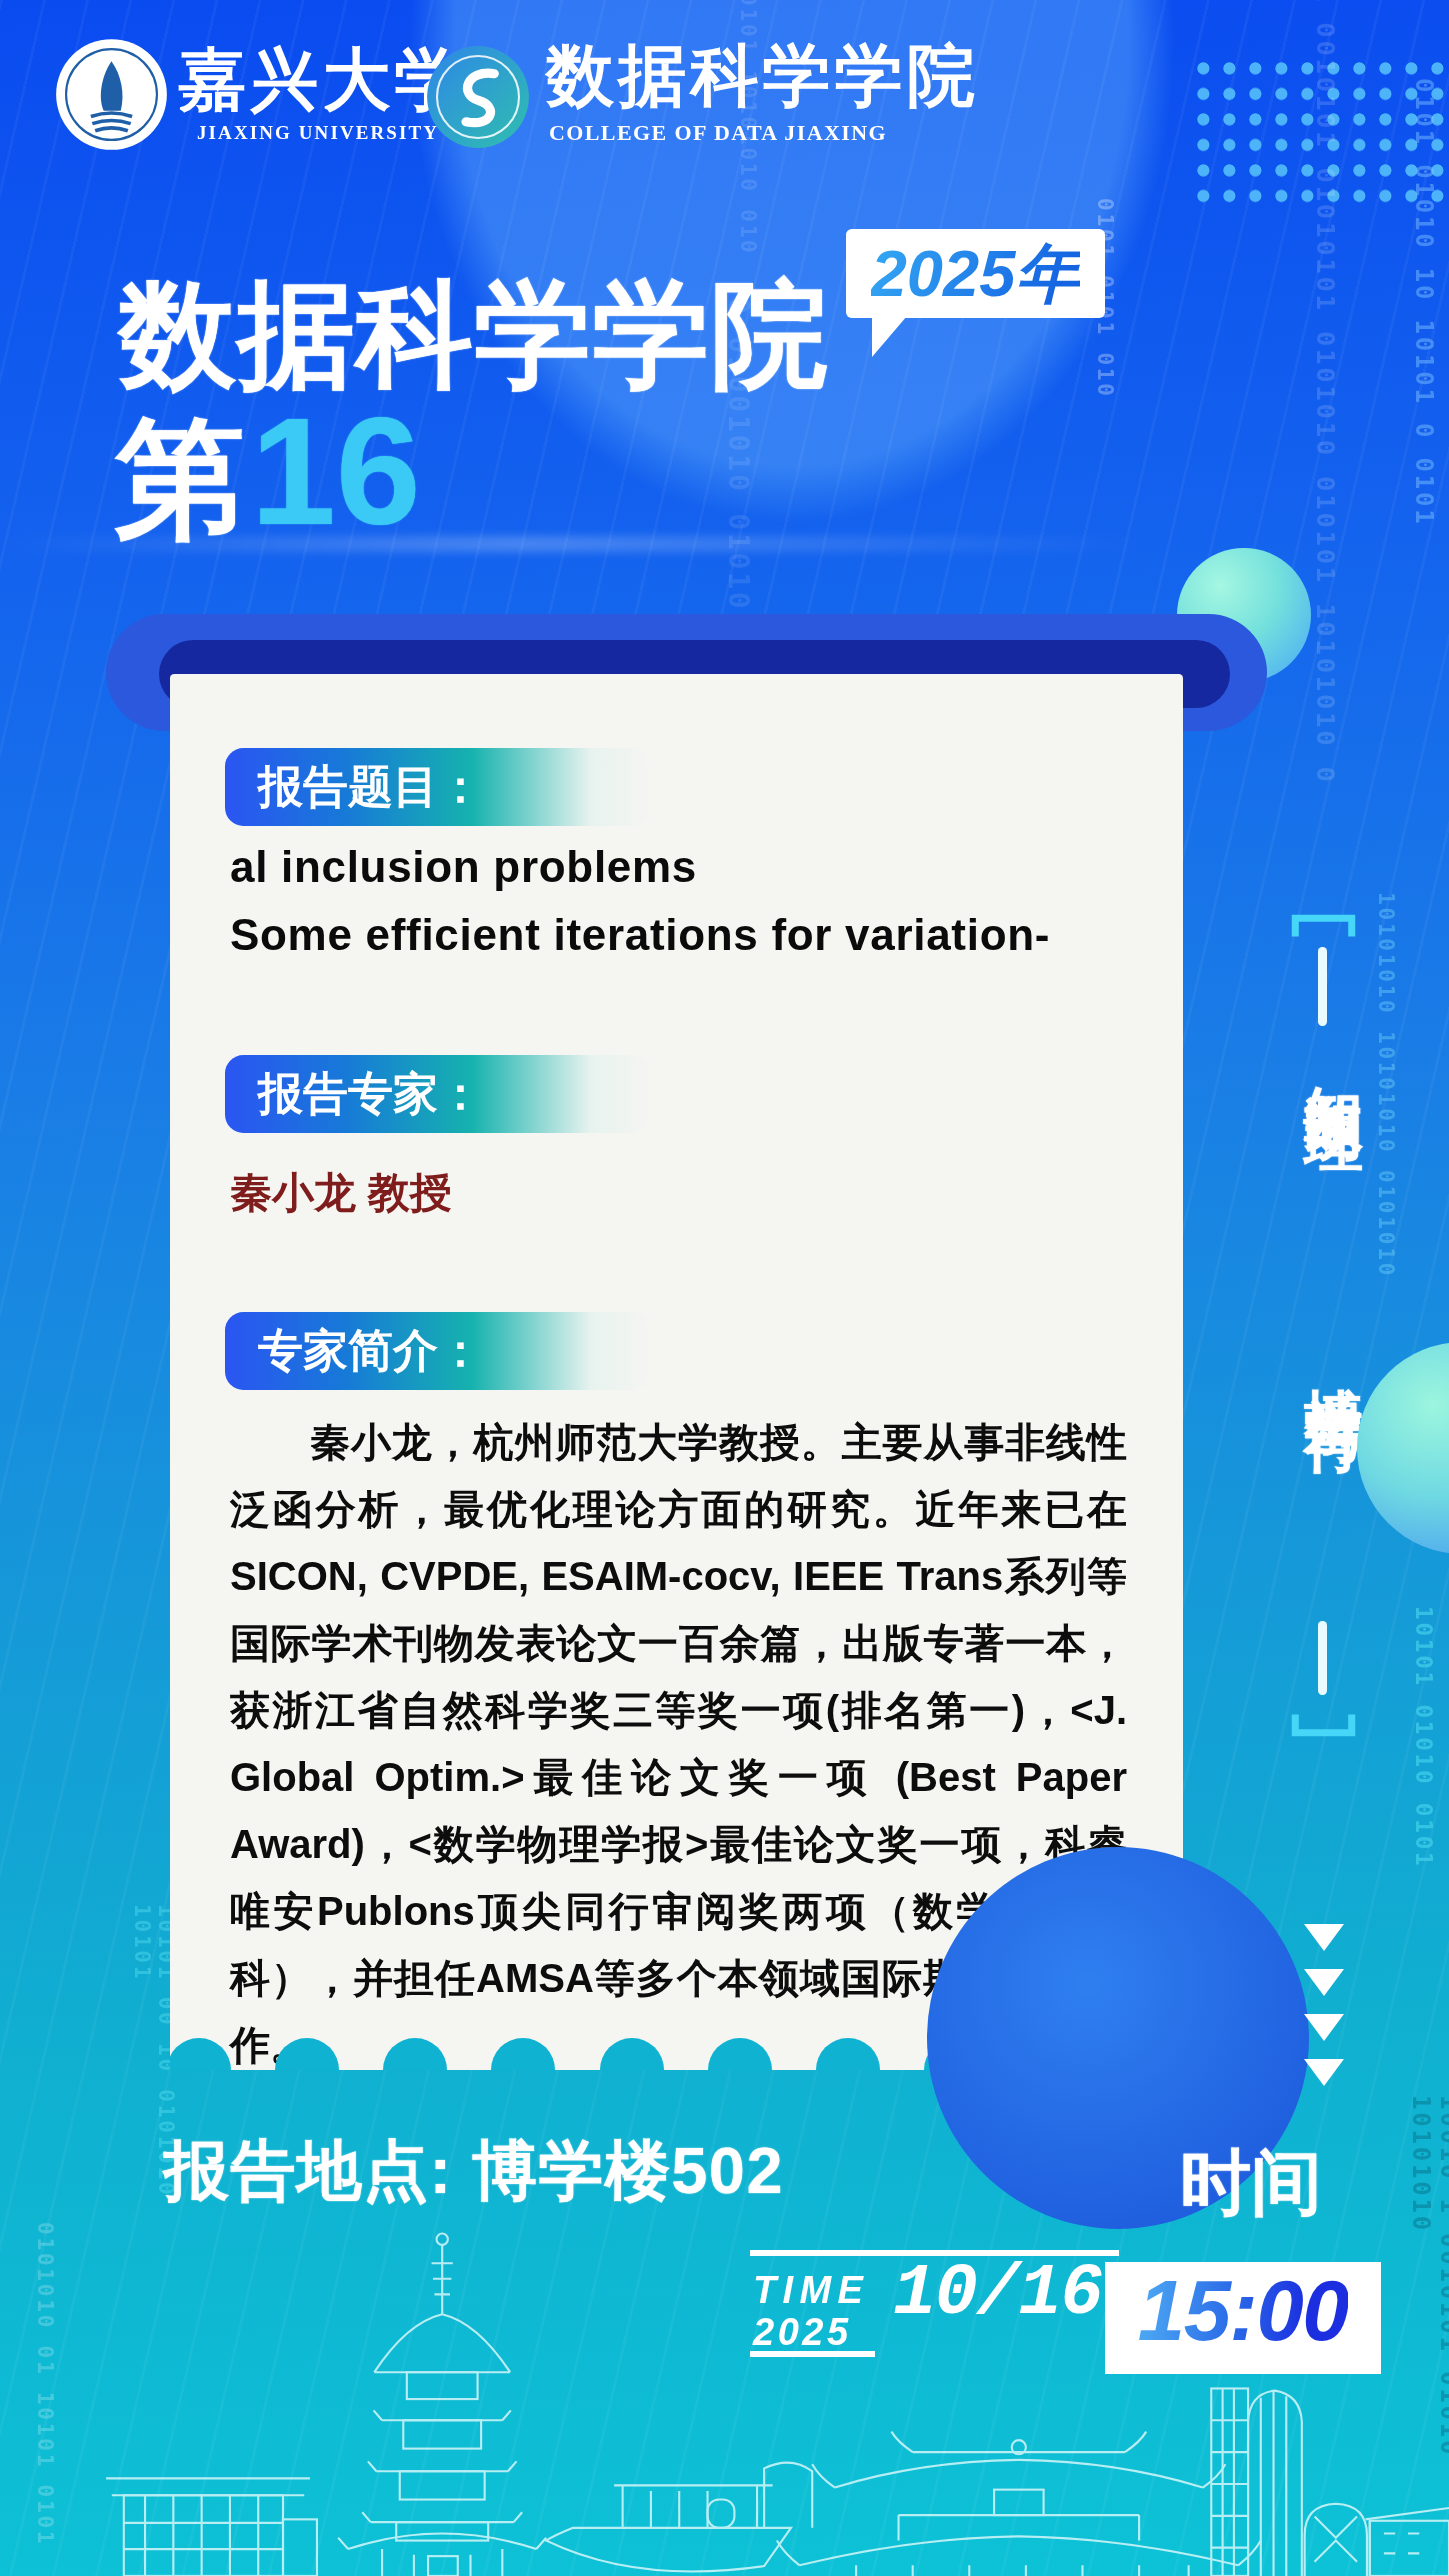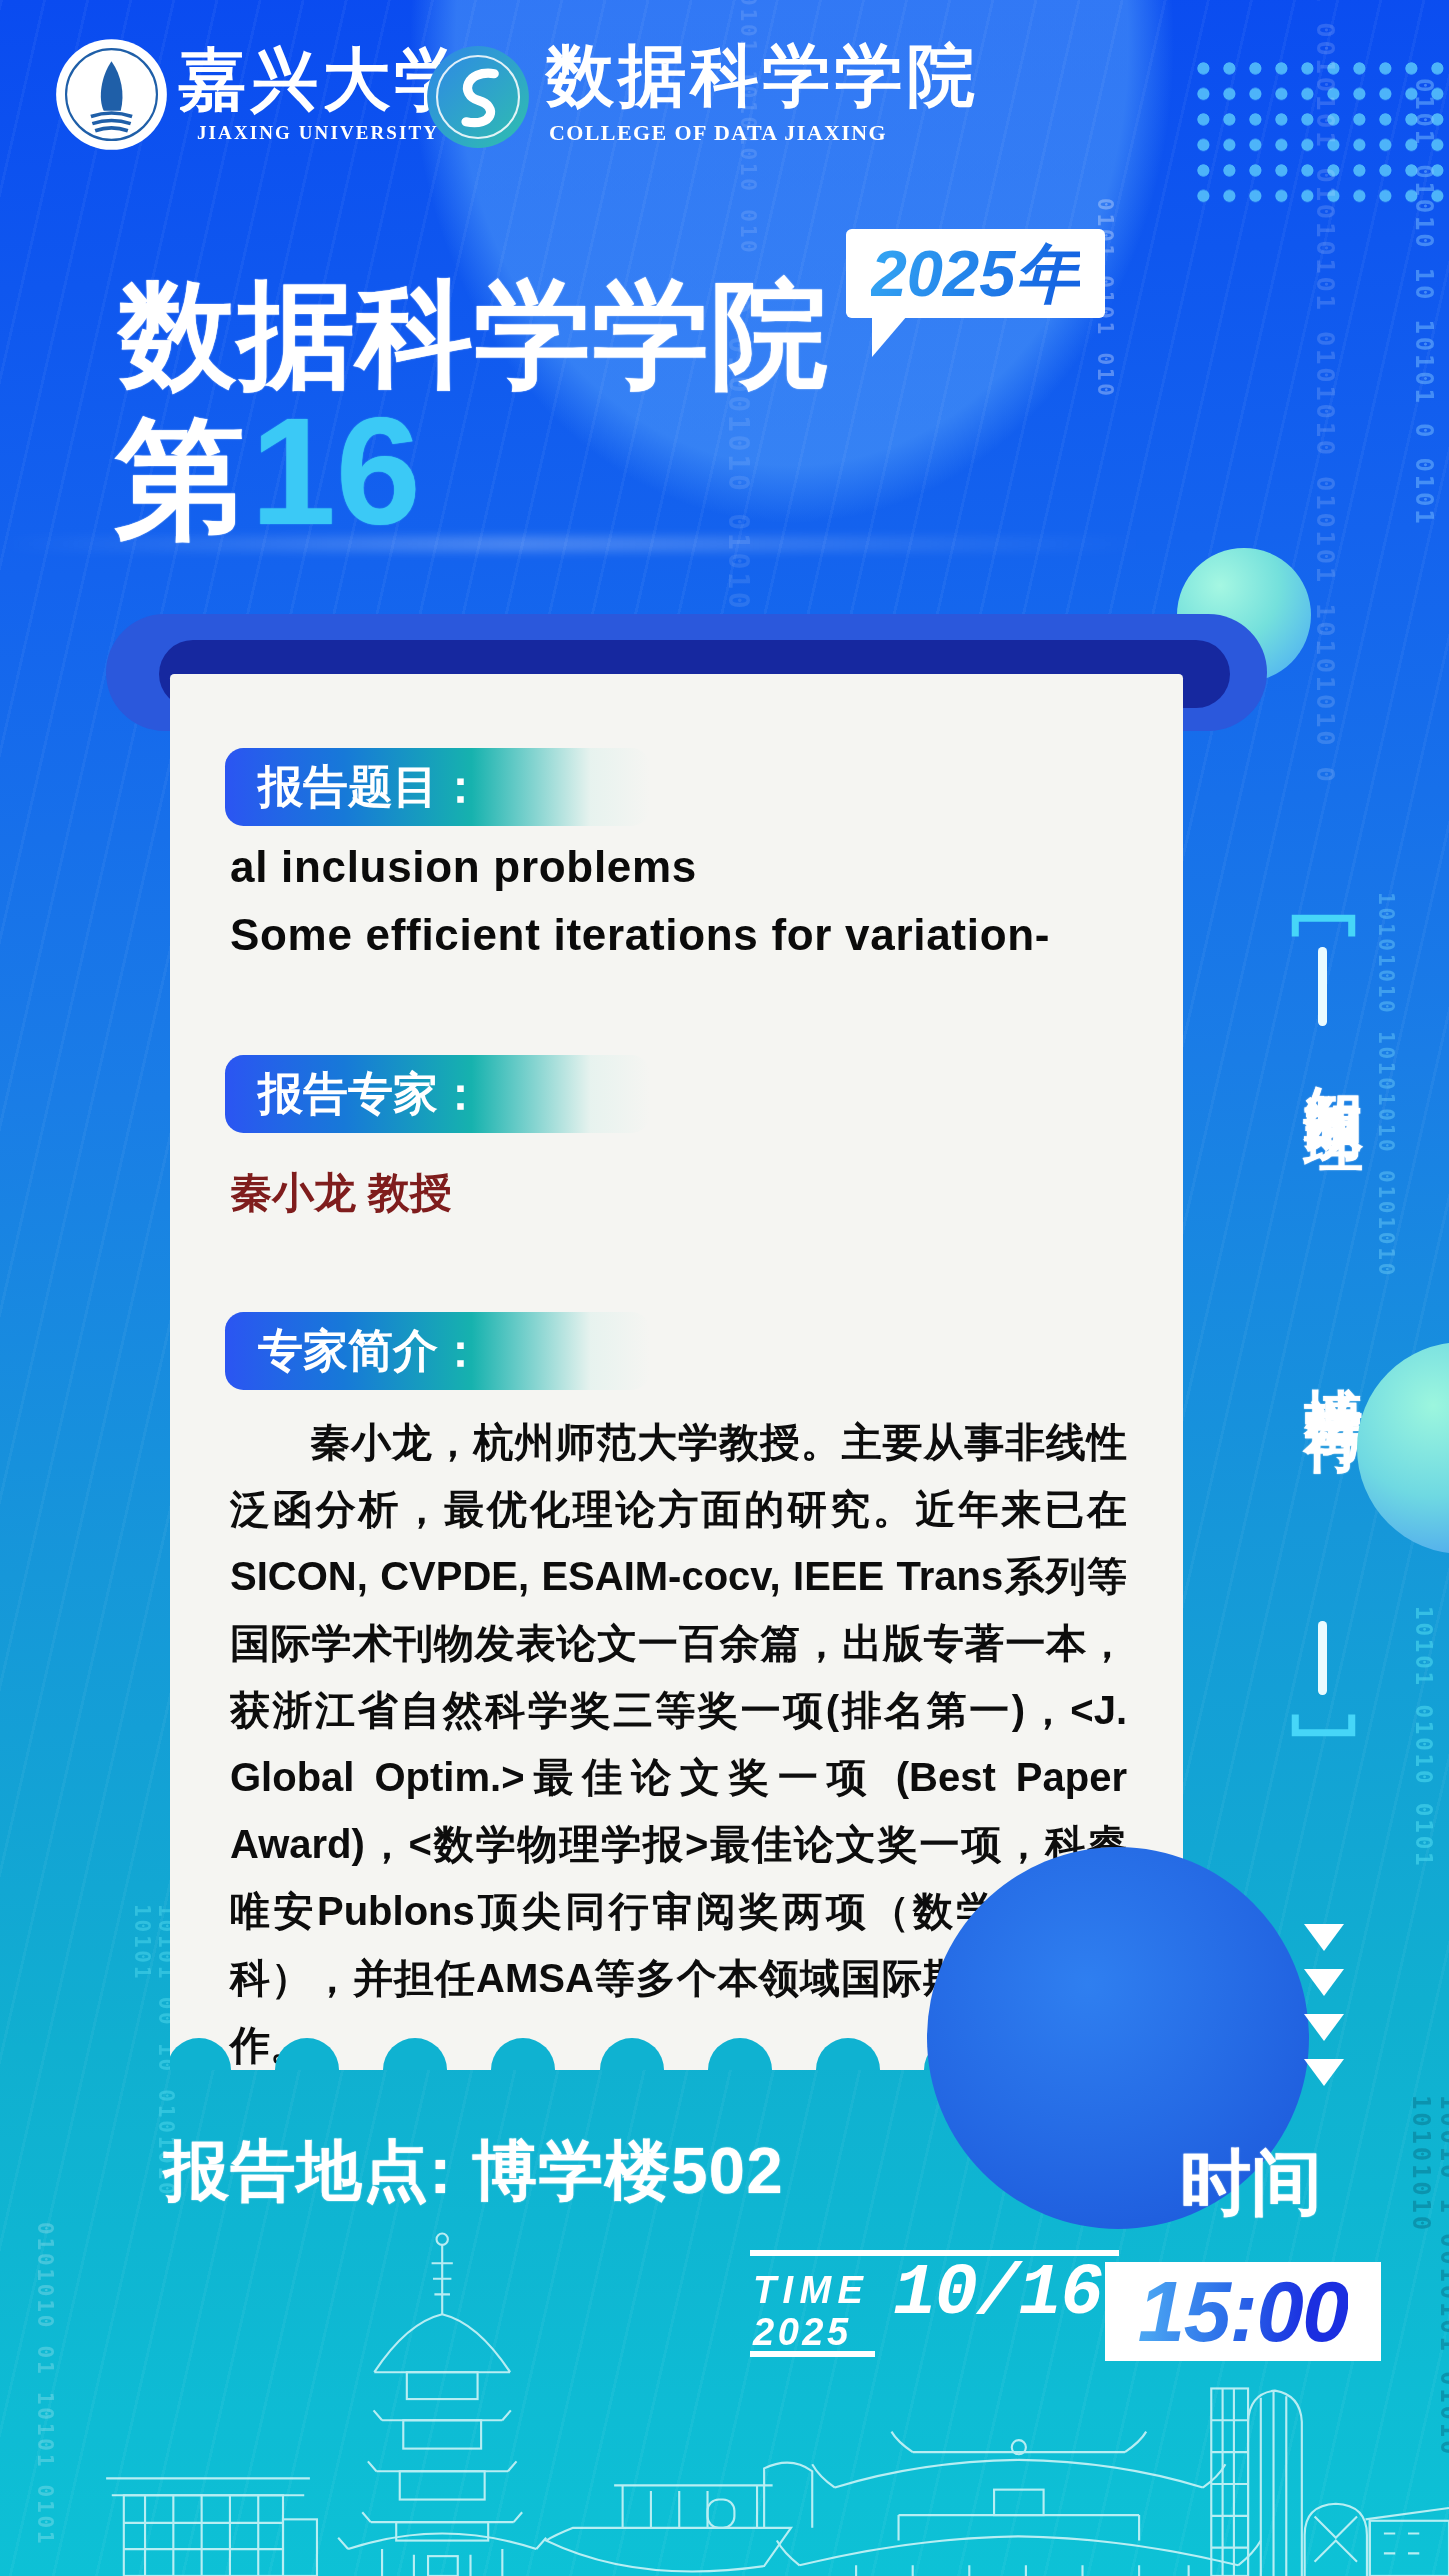--- a/index.html
+++ b/index.html
@@ -75,21 +75,21 @@
     background:radial-gradient(circle at 42% 36%,#2f7ff0,#1f5ede 78%);}
   .tri{left:1304px;width:0;height:0;border-left:20.5px solid transparent;border-right:20.5px solid transparent;border-top:27px solid #fff;}
   .time-cn{left:1180px;top:2136px;font-size:71px;font-weight:900;color:#fff;text-shadow:0 0 1.4px #fff;}
   .location{left:164px;top:2127px;font-size:65px;font-weight:900;color:#fff;letter-spacing:1.4px;text-shadow:0 0 1.4px #fff;}
   .line-top{left:750px;top:2250px;width:369px;height:5.7px;background:#fff;}
   .line-bot{left:750px;top:2351px;width:125px;height:5.7px;background:#fff;}
   .time-block{left:753px;top:2269px;color:#fff;font-weight:bold;font-style:italic;font-size:38px;line-height:42px;}
   .time-en{letter-spacing:6.4px;}
   .time-year{letter-spacing:3.5px;}
   .date{left:893px;top:2253px;font-size:72px;font-weight:900;font-style:italic;color:#fff;letter-spacing:-1.4px;font-family:Liberation Mono, monospace;}
-  .clock-box{left:1105px;top:2262px;width:276px;height:99px;background:#fff;display:flex;align-items:flex-end;justify-content:center;}
+  .clock-box{left:1105px;top:2262px;width:276px;height:112px;background:#fff;display:flex;align-items:flex-start;justify-content:center;}
   .clock{font-size:85px;font-weight:900;font-style:italic;color:#1d46e4;letter-spacing:-1.4px;
     background:linear-gradient(92deg,#4aa4f2 5%,#2a6ae8 45%,#1b2fe0 80%);-webkit-background-clip:text;background-clip:text;-webkit-text-fill-color:transparent;}
   .skyline{left:0;top:2208px;}
 </style>
 </head>
 <body>
 
 <div class="poster">
 
   <div class="abs glow-circle"></div>

